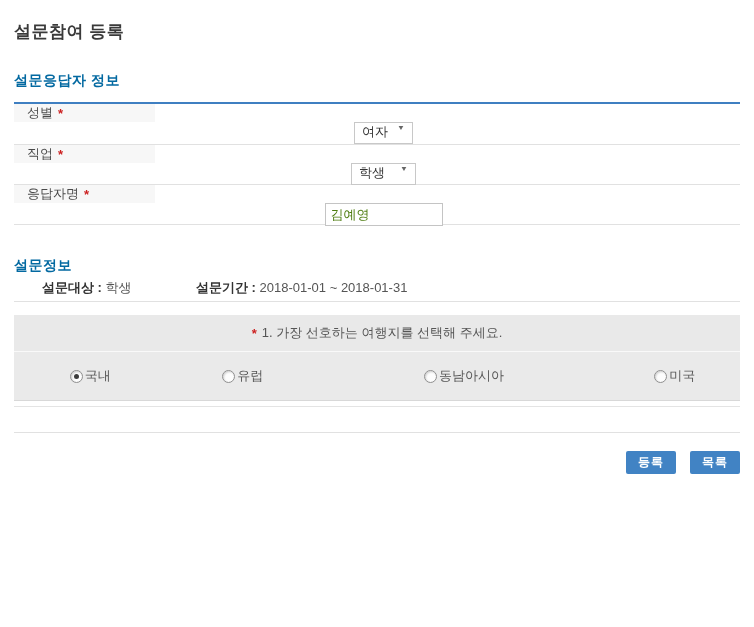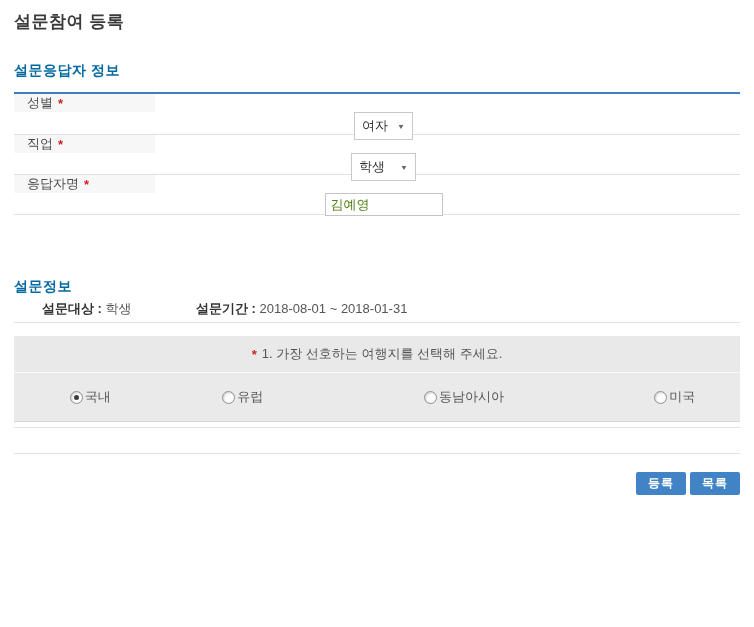--- a/index.html
+++ b/index.html
@@ -3,33 +3,33 @@
 <meta charset="utf-8">
 <style>
   * { box-sizing: border-box; margin: 0; padding: 0; }
   html, body { background: #ffffff; }
   body {
     width: 754px; height: 627px;
     font-family: "Liberation Sans", "DejaVu Sans", sans-serif;
     color: #444;
     overflow: hidden;
   }
-  .page { padding: 10px 14px 0 14px; }
+  .page { padding: 20px 14px 0 14px; }
 
   .page-title {
     font-size: 17px; font-weight: bold; color: #3a3a3a;
     letter-spacing: 0.5px;
   }
 
   .section-heading {
     font-size: 14px; font-weight: bold; color: #0369a1;
     letter-spacing: 0.5px;
   }
   .heading-respondent { margin-top: 29px; }
-  .heading-survey   { margin-top: 63px; }
+  .heading-survey   { margin-top: 32px; }
 
   .info-table {
     margin-top: 12px;
     border-top: 2px solid #3f7fc1;
   }
   .row {
     display: flex; align-items: center;
     border-bottom: 1px solid #e1e1e1;
     flex-direction: column;
   }
@@ -44,22 +44,22 @@
     font-size: 13px; color: #4a4a4a;
   }
   .cell-value {
     flex: 1; display: flex; align-items: center;
     padding-left: 13px;
     font-size: 13px; color: #555;
   }
   .req { color: #cc1f1f; margin-left: 5px; font-size: 13px; font-weight: bold; }
 
   .fake-select {
-    display: inline-flex; align-items: center;
-    height: 28px; border: 1px solid #c8c8c8; background: #fff;
+    display: inline-flex; align-items: flex-start;
+    height: 22px; border: 1px solid #c8c8c8; background: #fff;
     padding: 0 7px; font-size: 13px; color: #333;
     cursor: pointer;
   }
   .fake-select .arrow { font-size: 8px; color: #666; margin-left: 9px; transform: scaleY(0.9); }
   .fake-select.wide { width: 65px; justify-content: space-between; }
   .fake-select.wide .arrow { margin-left: 0; }
 
   .text-input {
     width: 118px; height: 23px;
     border: 1px solid #c4c4c4; background: #fff;
@@ -110,21 +110,21 @@
     left: 3px; top: 3px; width: 5px; height: 5px;
     border-radius: 50%; background: #3c3c3c;
   }
   .option-label { font-size: 13px; color: #555; }
 
   .spacer-line-1 { height: 6px; border-bottom: 1px solid #e4e4e4; }
   .spacer-line-2 { height: 26px; border-bottom: 1px solid #e1e1e1; }
 
   .button-row {
     margin-top: 18px;
-    display: flex; justify-content: flex-end; gap: 4px;
+    display: flex; justify-content: flex-end; gap: 14px;
   }
   .btn {
     height: 23px; padding: 0 12px;
     background: #4183c4; color: #ffffff;
     border: none; border-radius: 2px;
     font-size: 12px; font-weight: bold;
     font-family: "Liberation Sans", "DejaVu Sans", sans-serif;
     cursor: pointer; letter-spacing: 1px;
   }
 </style>
@@ -178,21 +178,21 @@
   <div class="section-heading heading-survey">설문정보</div>
 
 
   <div class="meta-row">
     <div class="meta-target">
       <span class="meta-label">설문대상 :</span>
       <span>학생</span>
     </div>
     <div>
       <span class="meta-label">설문기간 :</span>
-      <span>2018-08-01 ~ 2018-01-31</span>
+      <span>2018-01-01 ~ 2018-01-31</span>
     </div>
   </div>
 
   <div class="question-block">
     <div class="question-header">
       <span class="req">*</span>
       <span>1. 가장 선호하는 여행지를 선택해 주세요.</span>
     </div>
     <div class="options-row">
       <div class="option-cell w1">

